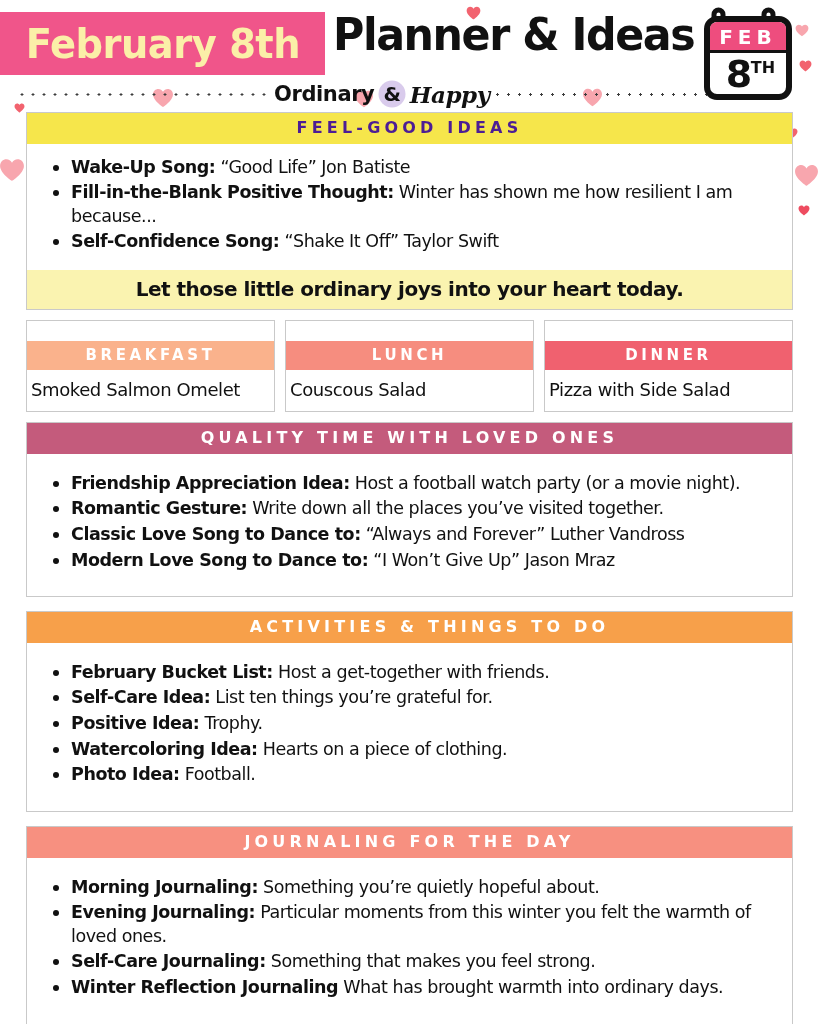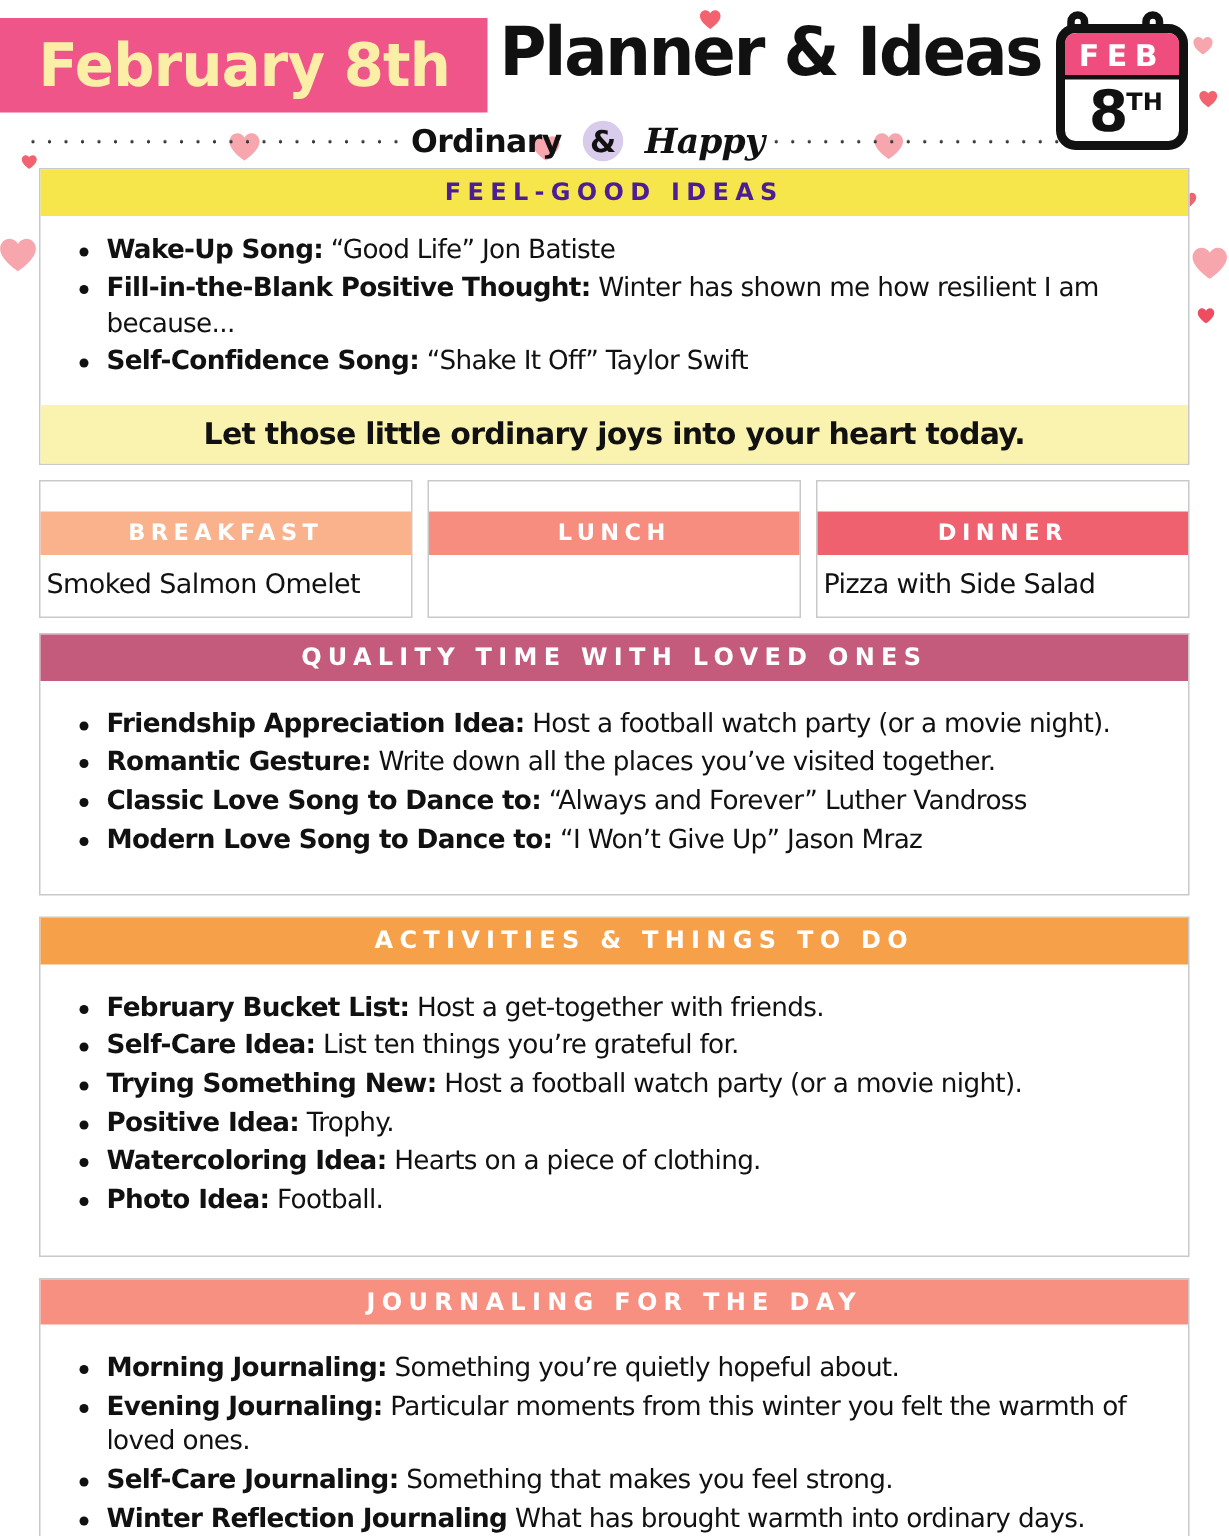--- a/index.html
+++ b/index.html
@@ -80,21 +80,21 @@
     background-image: radial-gradient(circle, #3b3b3b 1.1px, rgba(0,0,0,0) 1.3px);
     background-size: 11px 3px;
     background-repeat: repeat-x;
     background-position: center;
   }
   .dotline.left  { max-width: 250px; }
   .dotline.right { max-width: 245px; }
   .brand {
     display: flex;
     align-items: center;
-    gap: 12px;
+    gap: 2px;
     white-space: nowrap;
   }
   .brand-ordinary {
     font-family: "DejaVu Sans", sans-serif;
     font-size: 21px;
     font-weight: bold;
     letter-spacing: -0.4px;
     color: #111;
   }
   .brand-amp {
@@ -342,20 +342,21 @@
   <div class="note-banner">Let those little ordinary joys into your heart today.</div>
 </div>
 
 <div class="meals">
   <div class="meal">
     <div class="meal-head breakfast">BREAKFAST</div>
     <div class="meal-value">Smoked Salmon Omelet</div>
   </div>
   <div class="meal">
     <div class="meal-head lunch">LUNCH</div>
+    <div class="meal-value">Couscous Salad</div>
   </div>
   <div class="meal">
     <div class="meal-head dinner">DINNER</div>
     <div class="meal-value">Pizza with Side Salad</div>
   </div>
 </div>
 
 <div class="gap-10"></div>
 
 <div class="card">
@@ -371,21 +372,20 @@
 </div>
 
 <div class="gap-14"></div>
 
 <div class="card">
   <div class="sec-head orange">ACTIVITIES &amp; THINGS TO DO</div>
   <div class="card-body" style="padding-top:18px;padding-bottom:22px;">
     <ul class="items">
       <li><b>February Bucket List:</b><span> Host a get-together with friends.</span></li>
       <li><b>Self-Care Idea:</b><span> List ten things you’re grateful for.</span></li>
-      <li><b>Trying Something New:</b><span> Host a football watch party (or a movie night).</span></li>
       <li><b>Positive Idea:</b><span> Trophy.</span></li>
       <li><b>Watercoloring Idea:</b><span> Hearts on a piece of clothing.</span></li>
       <li><b>Photo Idea:</b><span> Football.</span></li>
     </ul>
   </div>
 </div>
 
 <div class="gap-14"></div>
 
 <div class="card">

